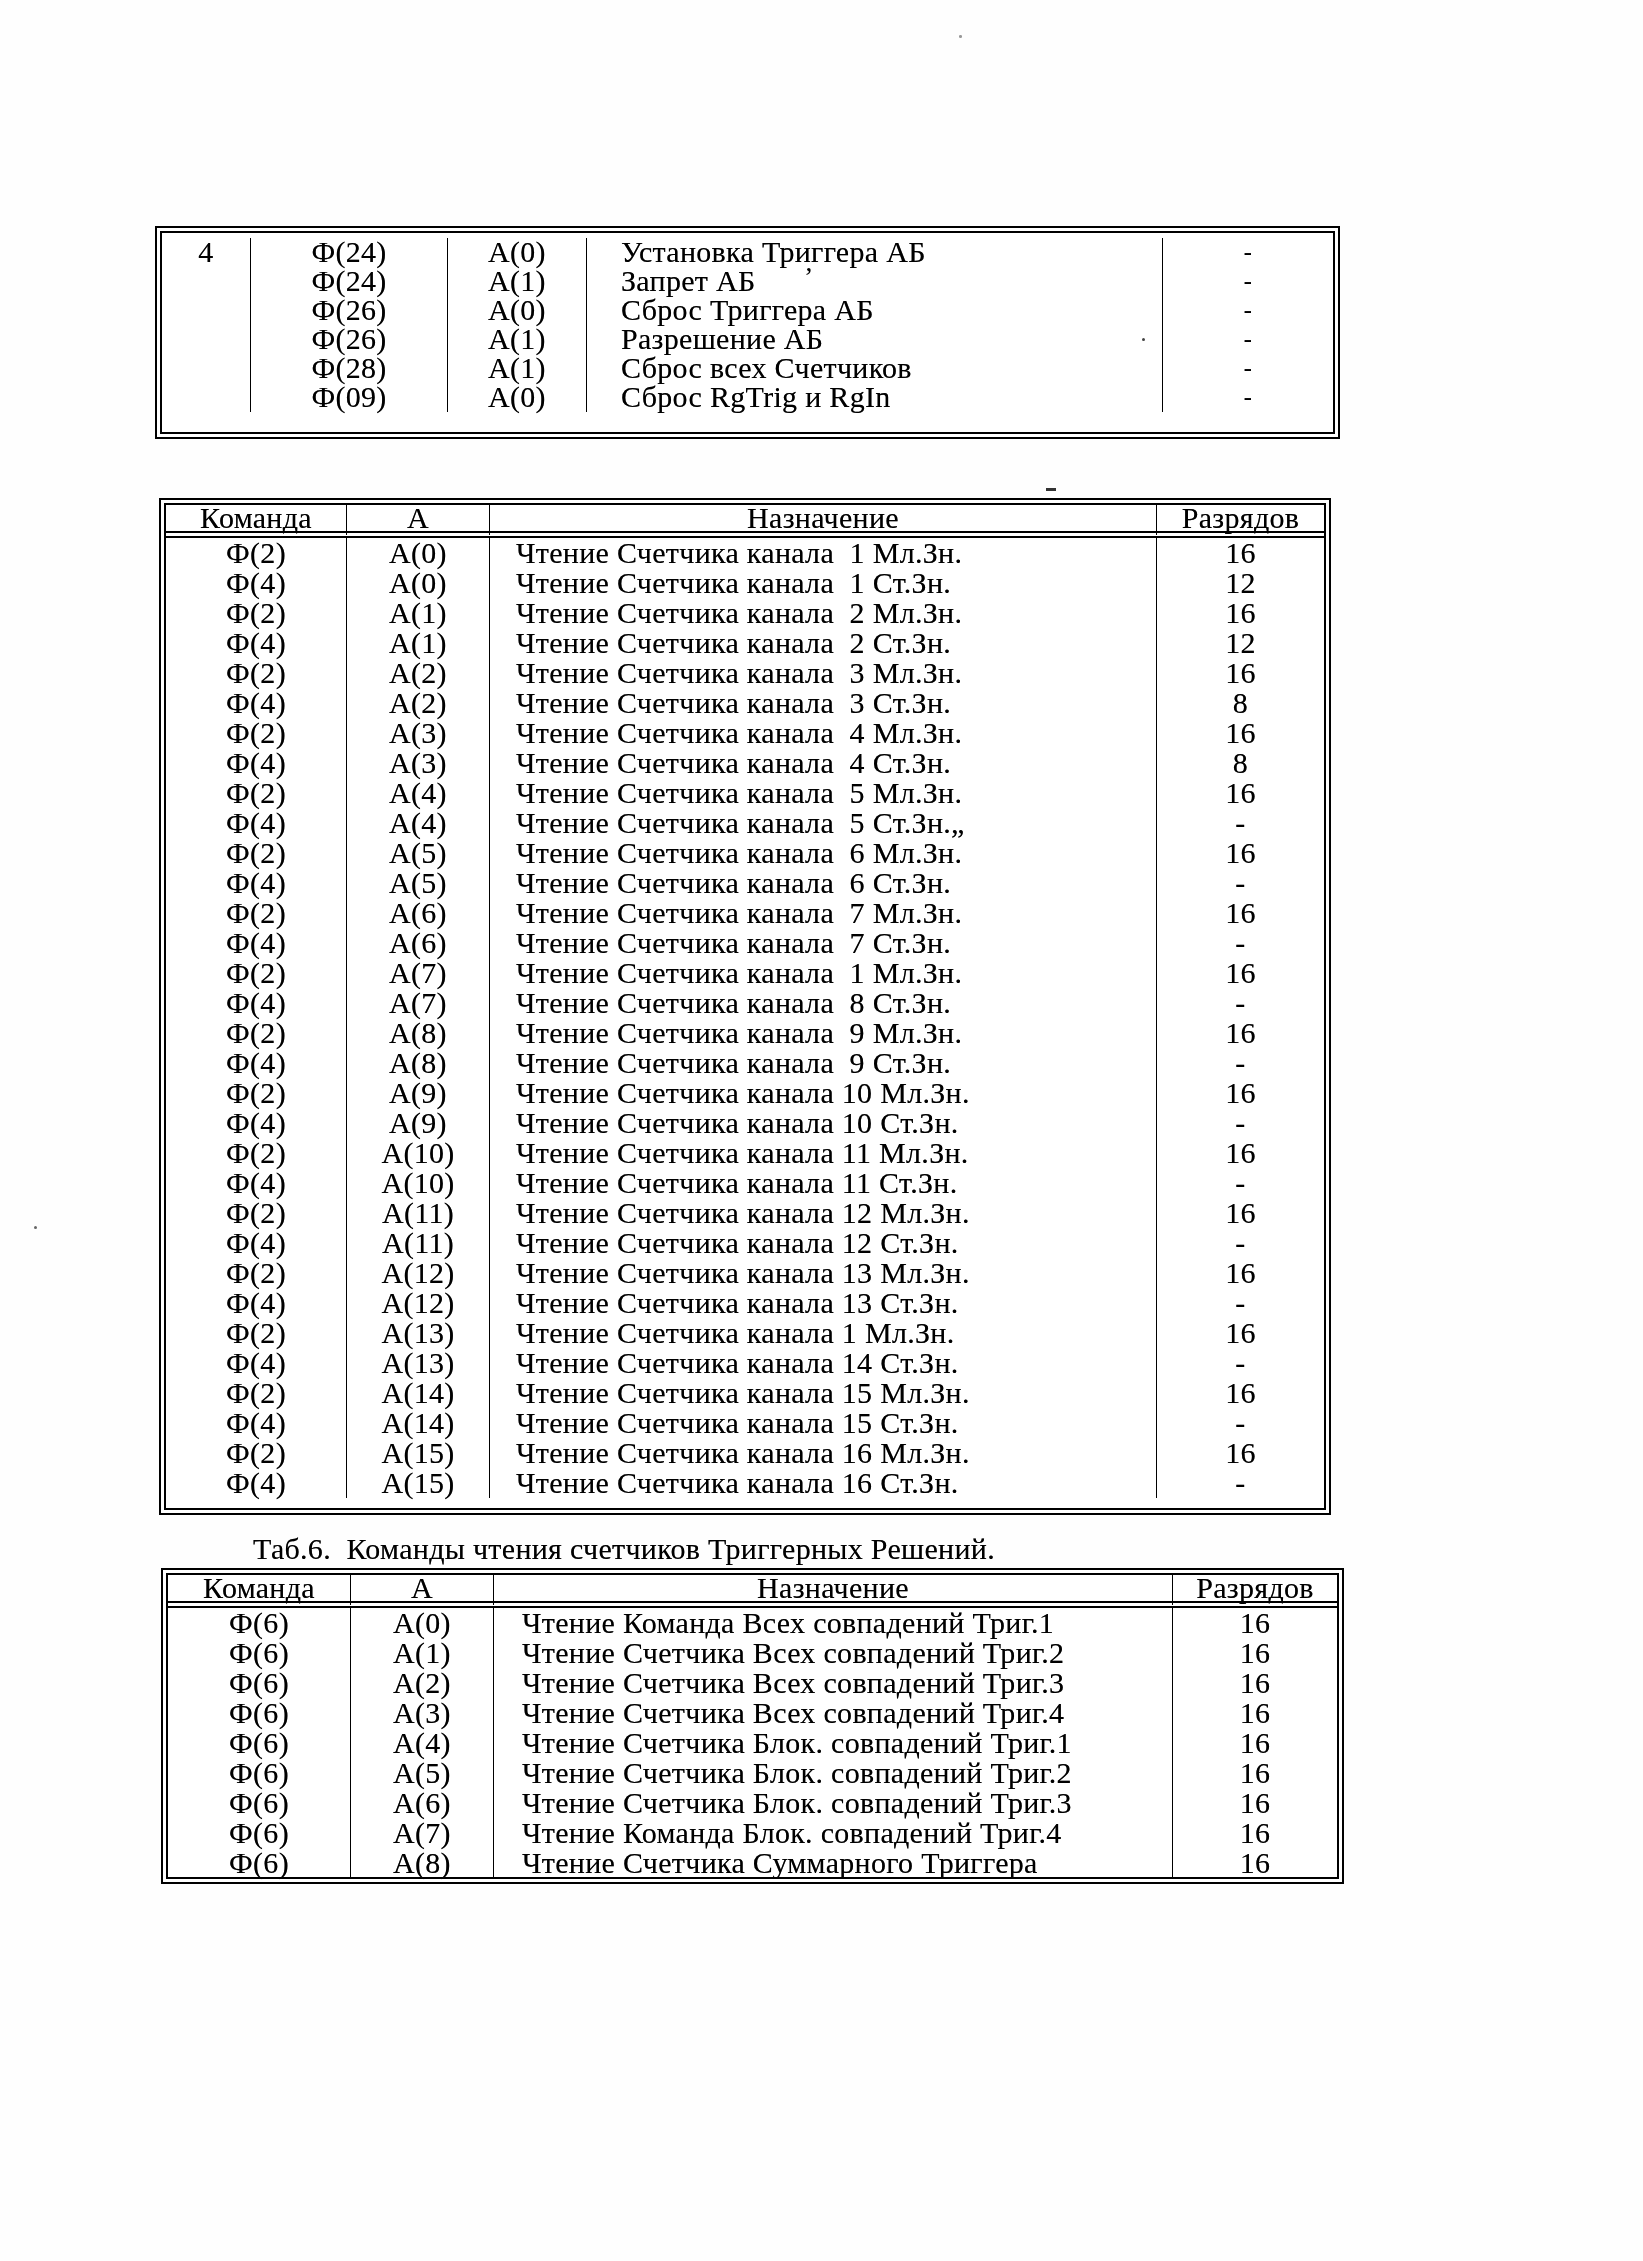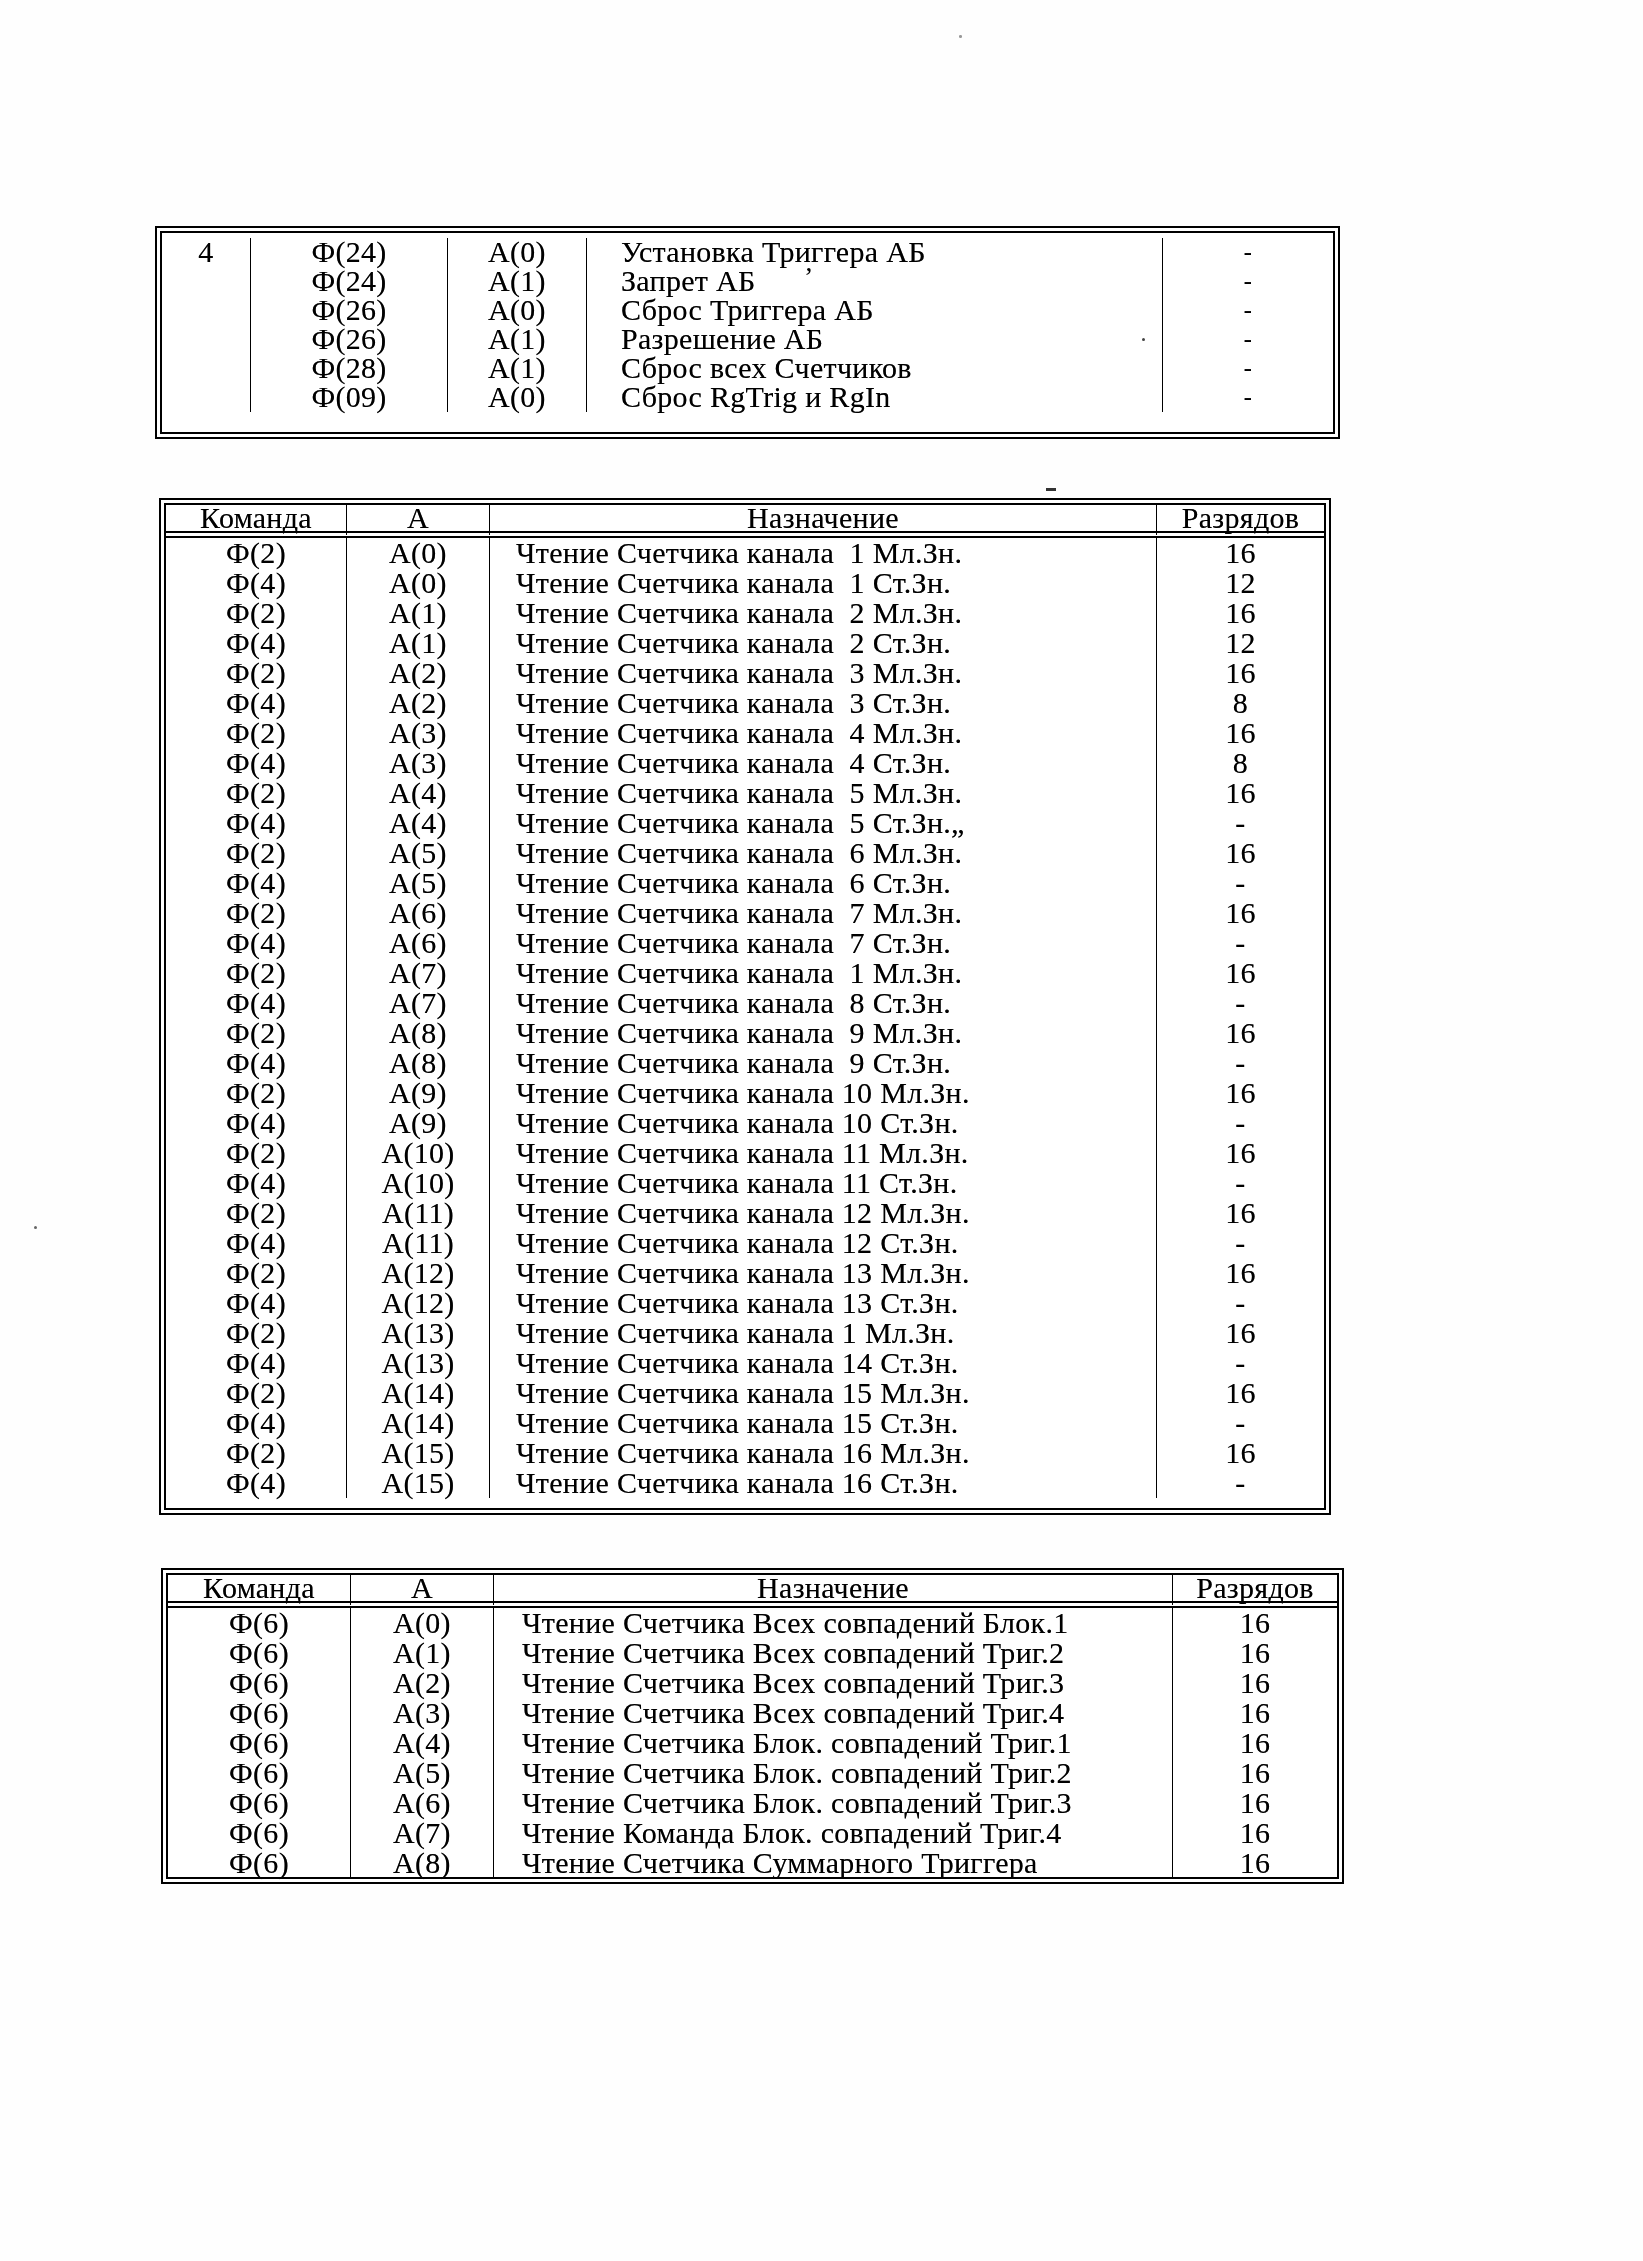--- a/index.html
+++ b/index.html
@@ -371,33 +371,34 @@
       </div>
 
       <div class="tr">
         <div class="td sep">Ф(4)</div>
         <div class="td sep">А(15)</div>
         <div class="td sep purpose left">Чтение Счетчика канала 16 Ст.Зн.</div>
         <div class="td bits">-</div>
       </div>
     </div>
 
+  <div class="caption cap-6">Таб.6.  Команды чтения счетчиков Триггерных Решений.</div>
 
   <div class="tbl tbl-6">
     <div class="tr">
       <div class="th sep hsep">Команда</div>
       <div class="th sep hsep">А</div>
       <div class="th sep hsep">Назначение</div>
       <div class="th hsep">Разрядов</div>
     </div>
 
       <div class="tr">
         <div class="td sep">Ф(6)</div>
         <div class="td sep">А(0)</div>
-        <div class="td sep purpose left">Чтение Счетчика Всех совпадений Блок.1</div>
+        <div class="td sep purpose left">Чтение Команда Всех совпадений Триг.1</div>
         <div class="td bits">16</div>
       </div>
 
       <div class="tr">
         <div class="td sep">Ф(6)</div>
         <div class="td sep">А(1)</div>
         <div class="td sep purpose left">Чтение Счетчика Всех совпадений Триг.2</div>
         <div class="td bits">16</div>
       </div>
 

